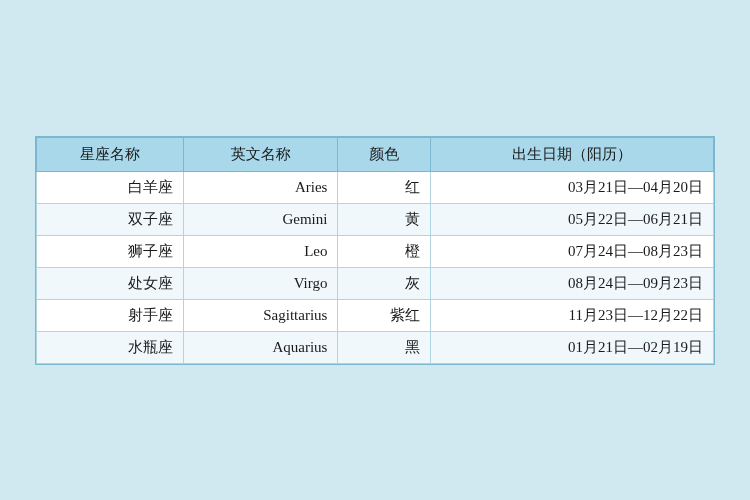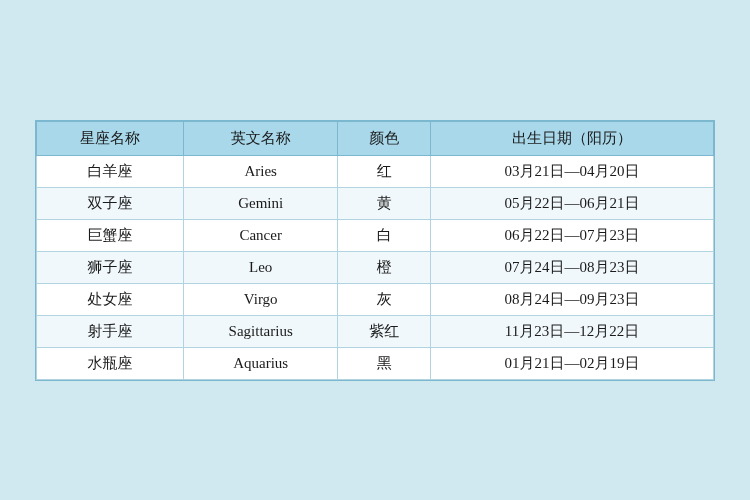--- a/index.html
+++ b/index.html
@@ -34,21 +34,21 @@
     }
     tbody tr {
       background-color: #ffffff;
     }
     tbody tr:nth-child(even) {
       background-color: #f0f8fb;
     }
     tbody td {
       border: 1px solid #b0d4e0;
       padding: 6px 10px;
-      text-align: center;
+      text-align: right;
       color: #1a1a1a;
     }
     tbody td:first-child {
       font-weight: normal;
     }
     tbody td:nth-child(2) {
     }
   </style>
 </head>
 <body>
@@ -70,26 +70,20 @@
           <td>红</td>
           <td>03月21日—04月20日</td>
         </tr>
         <tr>
           <td>双子座</td>
           <td>Gemini</td>
           <td>黄</td>
           <td>05月22日—06月21日</td>
         </tr>
         <tr>
-          <td>巨蟹座</td>
-          <td>Cancer</td>
-          <td>白</td>
-          <td>06月22日—07月23日</td>
-        </tr>
-        <tr>
           <td>狮子座</td>
           <td>Leo</td>
           <td>橙</td>
           <td>07月24日—08月23日</td>
         </tr>
         <tr>
           <td>处女座</td>
           <td>Virgo</td>
           <td>灰</td>
           <td>08月24日—09月23日</td>

